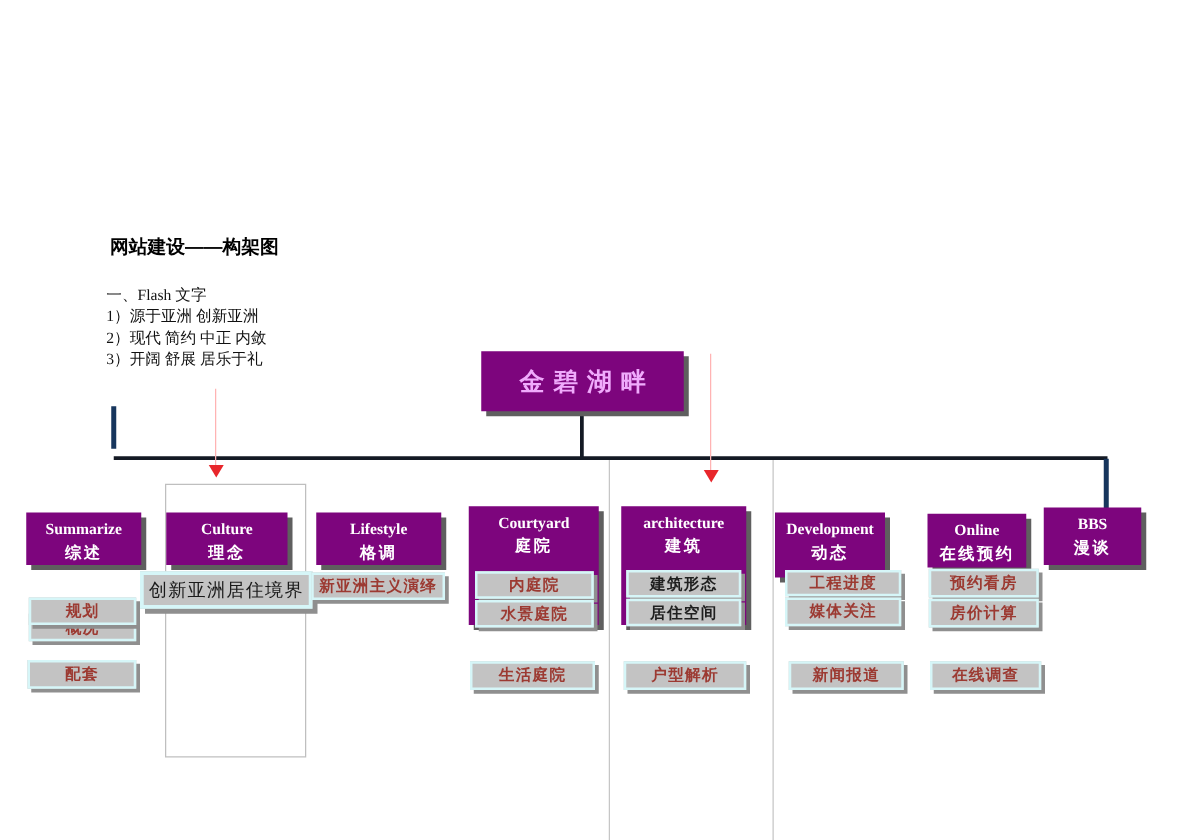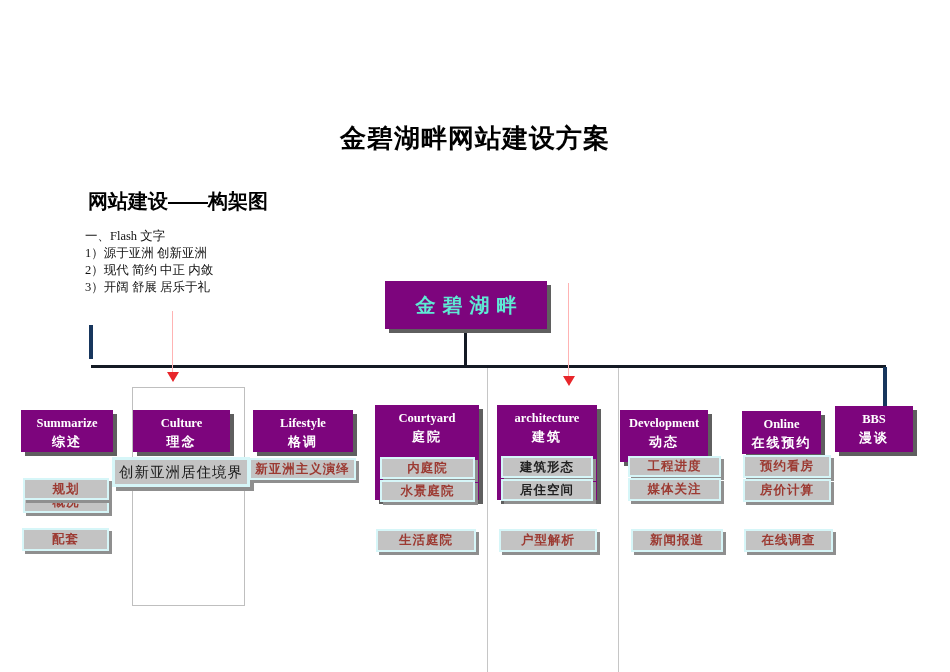--- a/index.html
+++ b/index.html
@@ -3,30 +3,30 @@
 <meta charset="utf-8">
 <style>
   html,body{margin:0;padding:0;background:#ffffff;}
   .page{position:relative;width:950px;height:672px;background:#ffffff;overflow:hidden;
         font-family:"Liberation Sans",sans-serif;}
 
   
   .doc-title{position:absolute;left:0;top:121px;width:100%;text-align:center;
              font-size:26px;font-weight:bold;color:#000;letter-spacing:1px;
              font-family:"Liberation Sans",sans-serif;}
-  .section-heading{position:absolute;left:88px;top:188px;font-size:20px;font-weight:bold;
+  .section-heading{position:absolute;left:88px;top:188px;font-size:15px;font-weight:bold;
              color:#000;font-family:"Liberation Sans",sans-serif;}
   .notes{position:absolute;left:85px;top:228px;font-size:12.5px;line-height:17px;color:#111;
              font-family:"Liberation Serif",serif;}
 
   
   .root-box{position:absolute;left:385px;top:281px;width:162px;height:48px;
             background:#7D057D;box-shadow:4px 4px 0 0 #5f5f5f;
             display:flex;align-items:center;justify-content:center;}
-  .root-box span{color:#5eead4;font-size:20px;font-weight:bold;letter-spacing:7px;
+  .root-box span{color:#f0abfc;font-size:20px;font-weight:bold;letter-spacing:7px;
             padding-left:7px;font-family:Liberation Sans, sans-serif;}
 
   
   .ln{position:absolute;}
   .ln-main-h{left:91px;top:365px;width:795px;height:3px;background:#141A24;}
   .ln-root-v{left:464px;top:329px;width:3px;height:37px;background:#141A24;}
   .ln-left-navy{left:89px;top:325px;width:4px;height:34px;background:#17365D;}
   .ln-right-navy{left:883px;top:367px;width:4px;height:40px;background:#17365D;}
   .ln-gray-1{left:487px;top:368px;width:1px;height:304px;background:#C6C6C6;}
   .ln-gray-2{left:618px;top:368px;width:1px;height:304px;background:#C6C6C6;}
@@ -81,21 +81,20 @@
   .s63{left:631px;top:529px;width:92px; height:23px;}
   .s71{left:743px;top:455px;width:88px; height:23px;}
   .s72{left:743px;top:479px;width:88px; height:23px;}
   .s73{left:744px;top:529px;width:89px; height:23px;}
 </style>
 </head>
 <body>
 
 <div class="page">
 
-  <div class="doc-title">金碧湖畔网站建设方案</div>
   <div class="section-heading">网站建设——构架图</div>
 
   <div class="notes">
     <div>一、Flash 文字</div>
     <div>1）源于亚洲 创新亚洲</div>
     <div>2）现代 简约 中正 内敛</div>
     <div>3）开阔 舒展 居乐于礼</div>
   </div>
 
   <div class="ln ln-root-v"></div>

